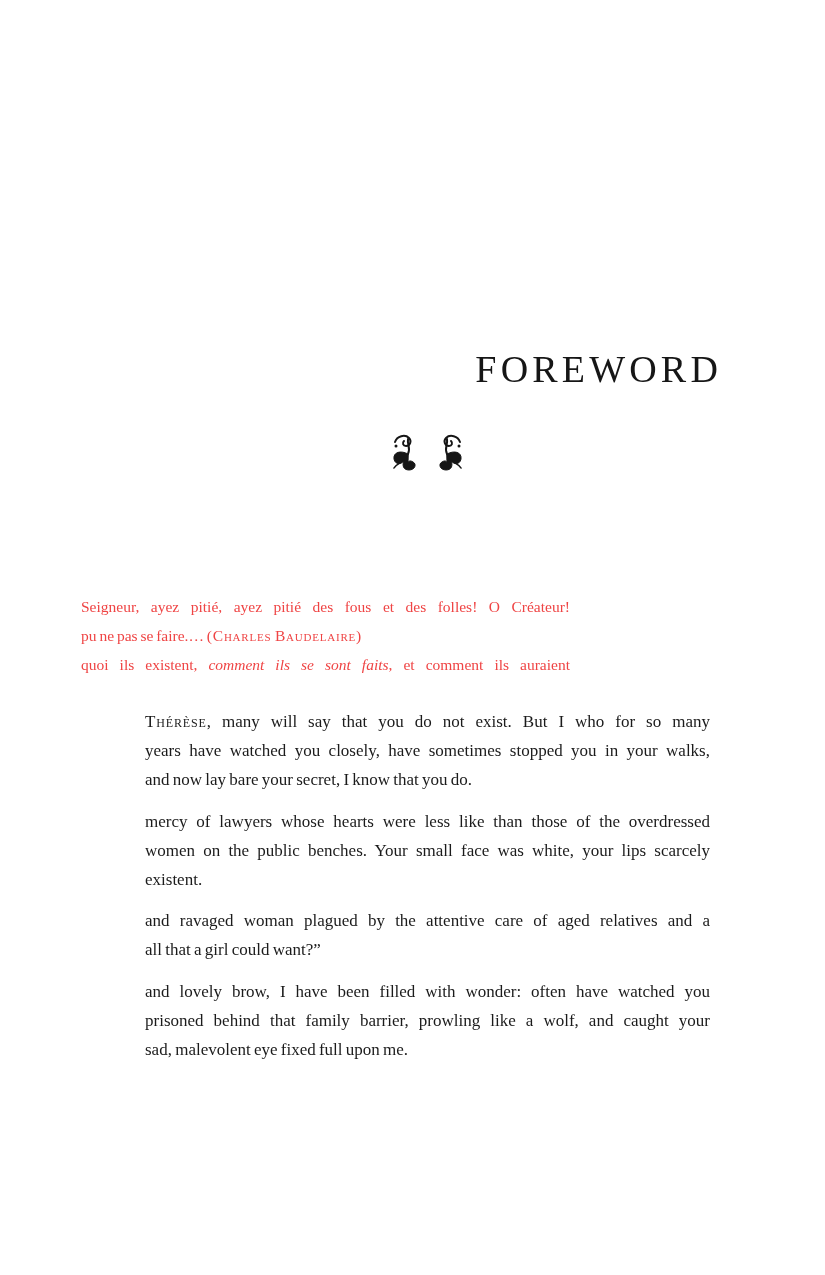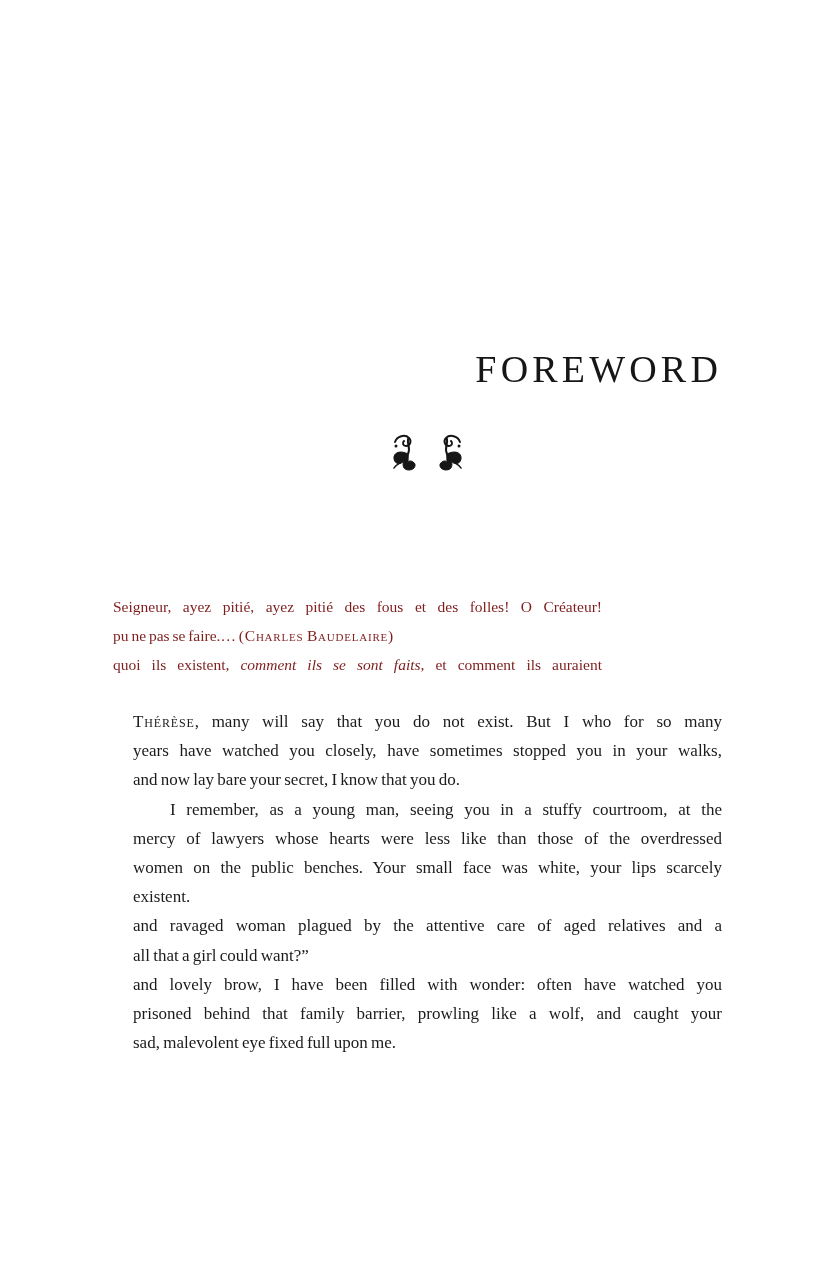--- a/index.html
+++ b/index.html
@@ -40,34 +40,34 @@
   }
   .ornament {
     width: 32px;
     height: 40px;
     display: inline-block;
   }
   .ornament svg { display: block; width: 32px; height: 40px; }
   .ornament.mirrored svg { transform: scaleX(-1); }
 
   .epigraph {
-    margin: 119px 0 0 113px;
+    margin: 119px 0 0 81px;
     width: 489px;
     font-size: 15.5px;
     line-height: 29px;
-    color: #7f1d1d;
+    color: #ef4444;
   }
   .body-text {
     margin: 28px 0 0 133px;
     width: 589px;
     font-size: 17px;
     line-height: 29.2px;
     color: #1b1b1b;
   }
-  .paragraph { margin: 0; }
+  .paragraph { margin: 12px; }
 
   
   .tline {
     text-align: justify;
     text-align-last: justify;
     word-spacing: -1px;
     white-space: normal;
   }
   .tline.last { text-align-last: left; }
   .tline.indent { padding-left: 37px; }
@@ -113,21 +113,20 @@
       <div class="tline"><span class="seg normal">quoi ils existent, </span><span class="seg italic">comment ils se sont faits</span><span class="seg normal">, et comment ils auraient</span></div>
     </div>
 
   <div class="body-text">
       <div class="paragraph">
         <div class="tline"><span class="seg smallcaps">Thérèse</span><span class="seg normal">, many will say that you do not exist. But I who for so many</span></div>
         <div class="tline"><span class="seg normal">years have watched you closely, have sometimes stopped you in your walks,</span></div>
         <div class="tline last"><span class="seg normal">and now lay bare your secret, I know that you do.</span></div>
       </div>
       <div class="paragraph">
-        <div class="tline indent"><span class="seg normal">I remember, as a young man, seeing you in a stuffy courtroom, at the</span></div>
         <div class="tline"><span class="seg normal">mercy of lawyers whose hearts were less like than those of the overdressed</span></div>
         <div class="tline"><span class="seg normal">women on the public benches. Your small face was white, your lips scarcely</span></div>
         <div class="tline last"><span class="seg normal">existent.</span></div>
       </div>
       <div class="paragraph">
         <div class="tline"><span class="seg normal">and ravaged woman plagued by the attentive care of aged relatives and a</span></div>
         <div class="tline last"><span class="seg normal">all that a girl could want?”</span></div>
       </div>
       <div class="paragraph">
         <div class="tline"><span class="seg normal">and lovely brow, I have been filled with wonder: often have watched you</span></div>

